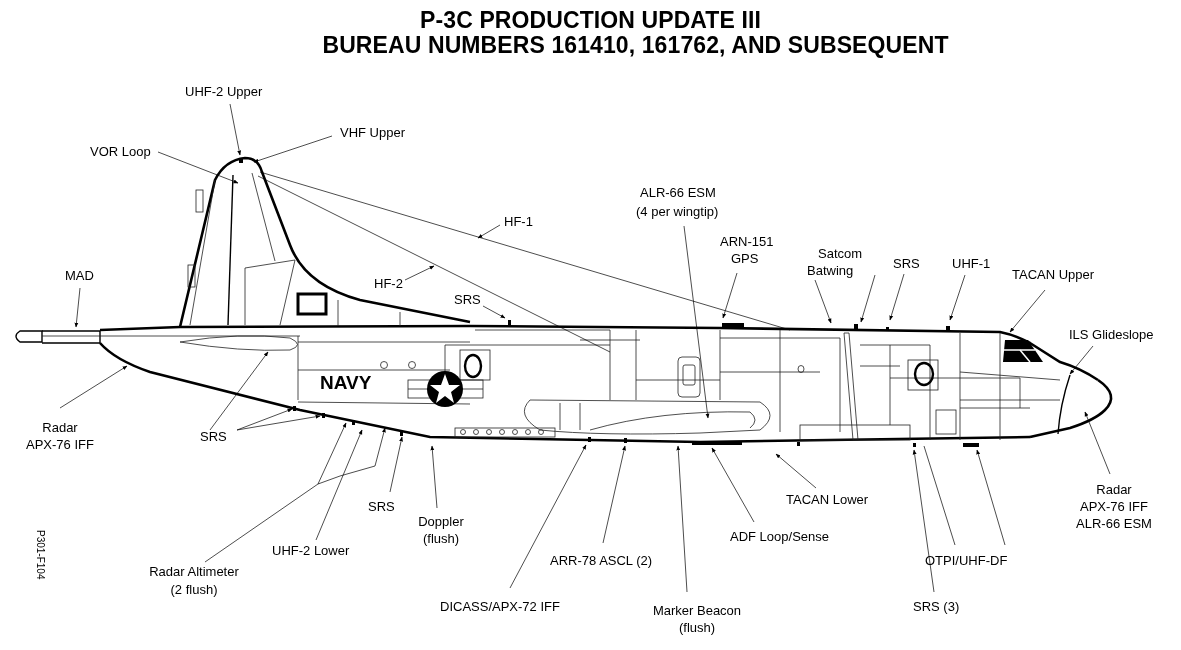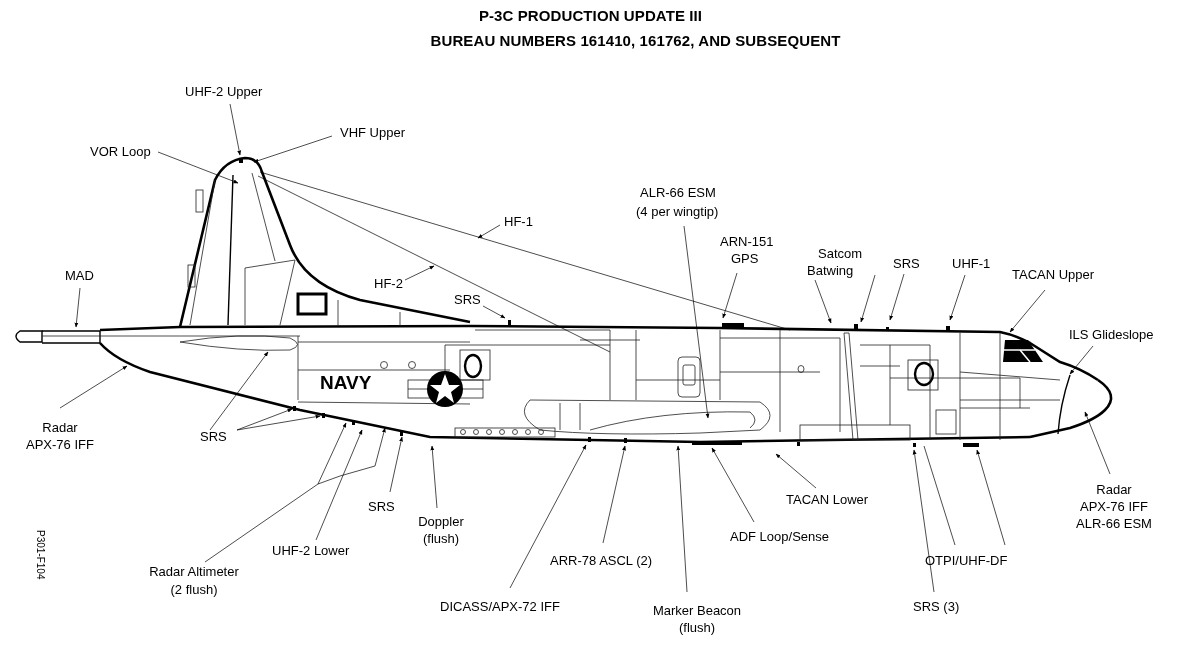--- a/index.html
+++ b/index.html
@@ -1,19 +1,19 @@
 <!DOCTYPE html>
 <html><head>
 <meta charset="utf-8">
 <style>
   html, body { margin: 0; padding: 0; background: #ffffff; }
   body { width: 1181px; height: 650px; position: relative; overflow: hidden;
          font-family: "Liberation Sans", sans-serif; color: #000; }
   .title { position: absolute; left: 0; width: 1181px; text-align: center;
-           font-weight: bold; font-size: 15px; letter-spacing: 0.1px; }
+           font-weight: bold; font-size: 23px; letter-spacing: 0.1px; }
   #t1 { top: 7px; }
   #t2 { top: 32px; padding-left: 45px; }
   svg#diagram { position: absolute; left: 0; top: 0; }
   .lbl { font-family: "Liberation Sans", sans-serif; font-size: 13px; fill: #000; }
   .fig-id { font-family: "Liberation Sans", sans-serif; font-size: 10px; fill: #000; }
   .navy { font-family: "Liberation Sans", sans-serif; font-weight: bold; font-size: 19px; fill: #000; }
   .thick { stroke: #000; stroke-width: 2.6; fill: none; }
   .med { stroke: #000; stroke-width: 1.4; fill: none; }
   .thin { stroke: #222; stroke-width: 0.8; fill: none; }
   .lead { stroke: #000; stroke-width: 0.7; fill: none; }

